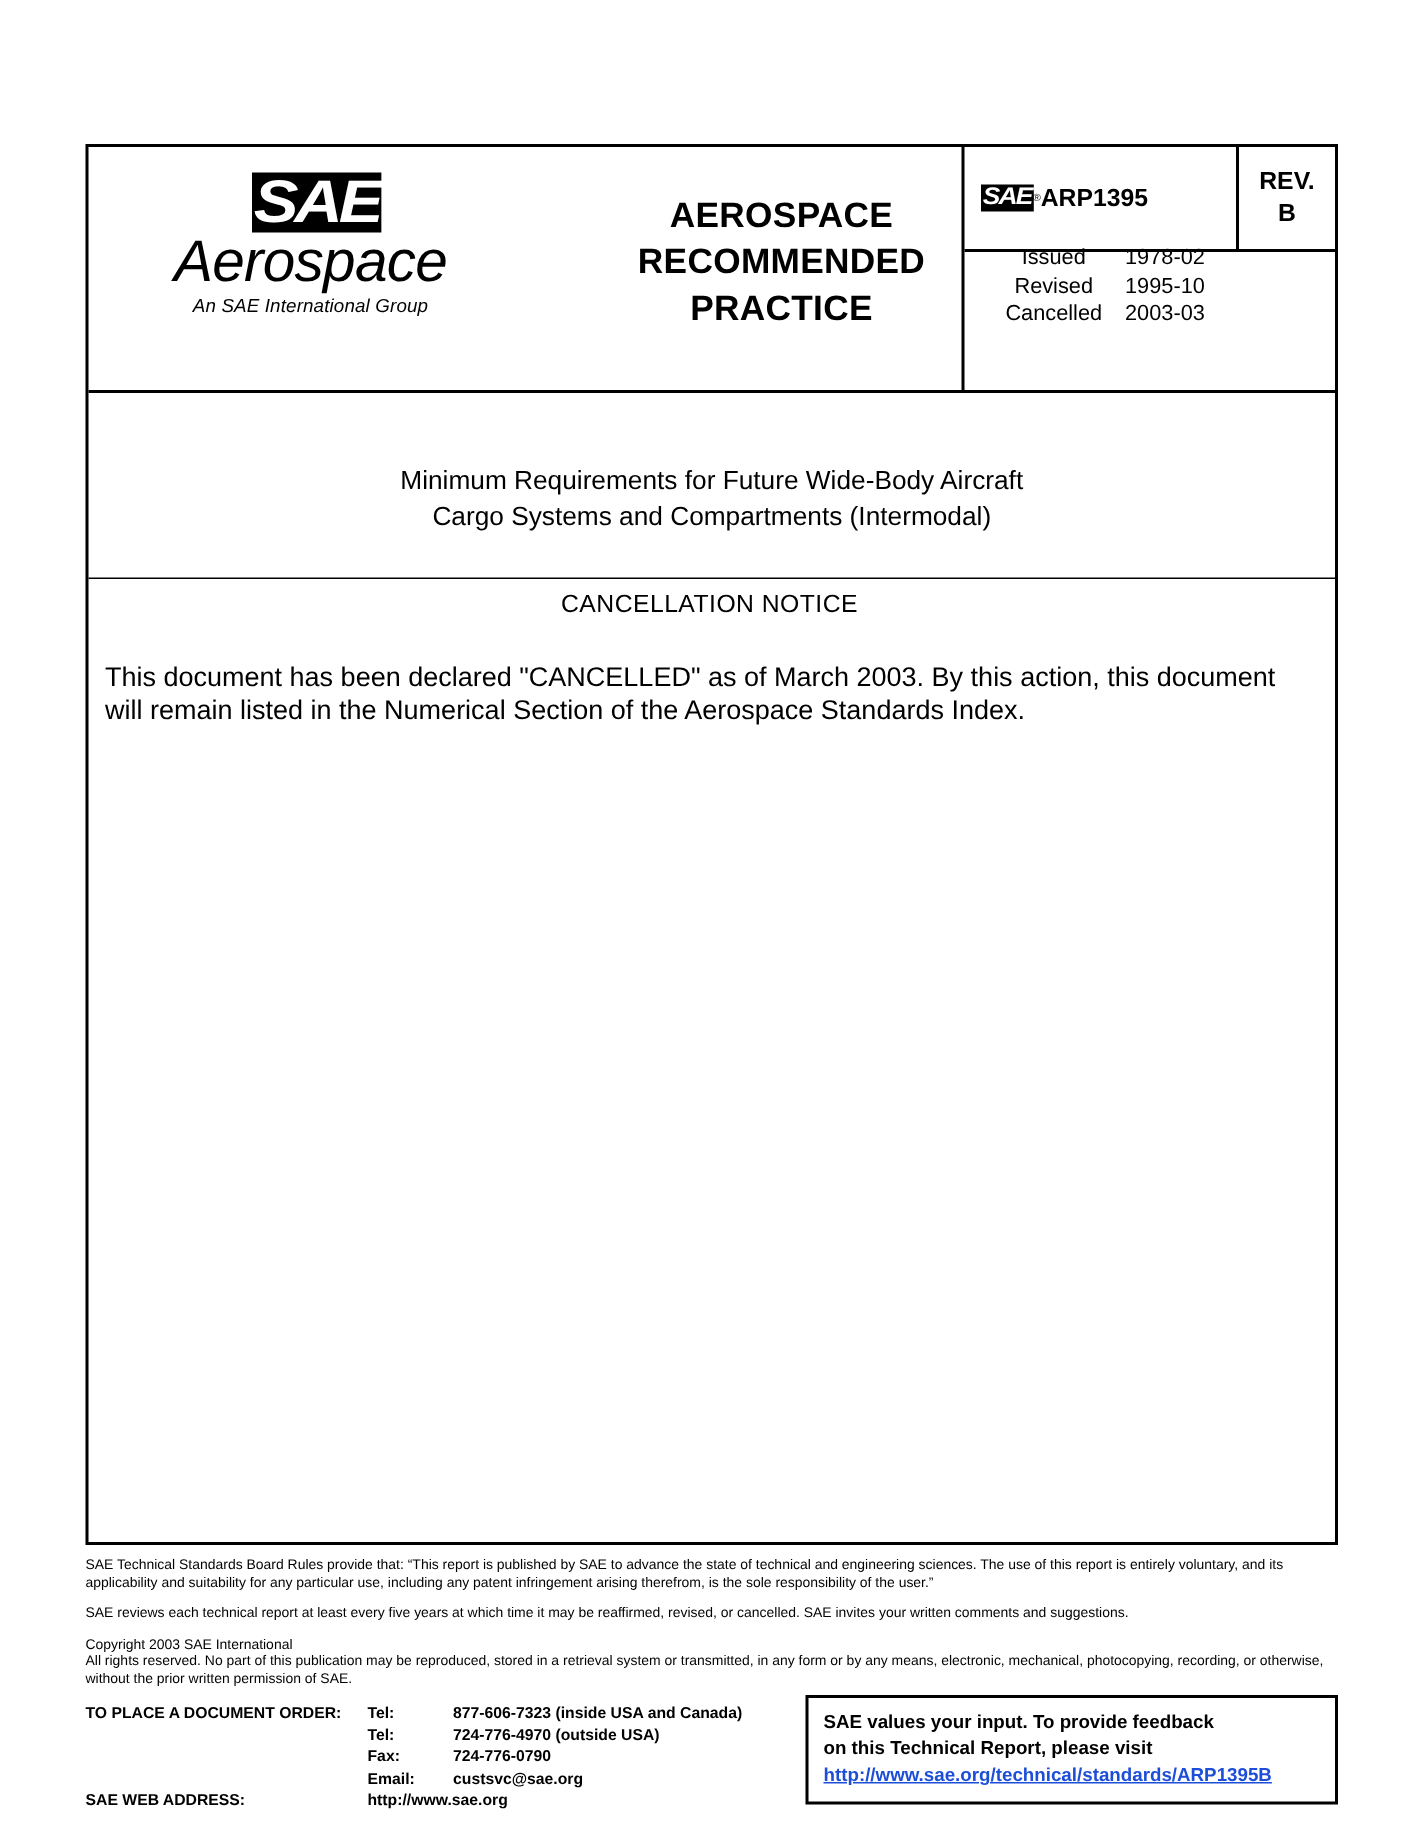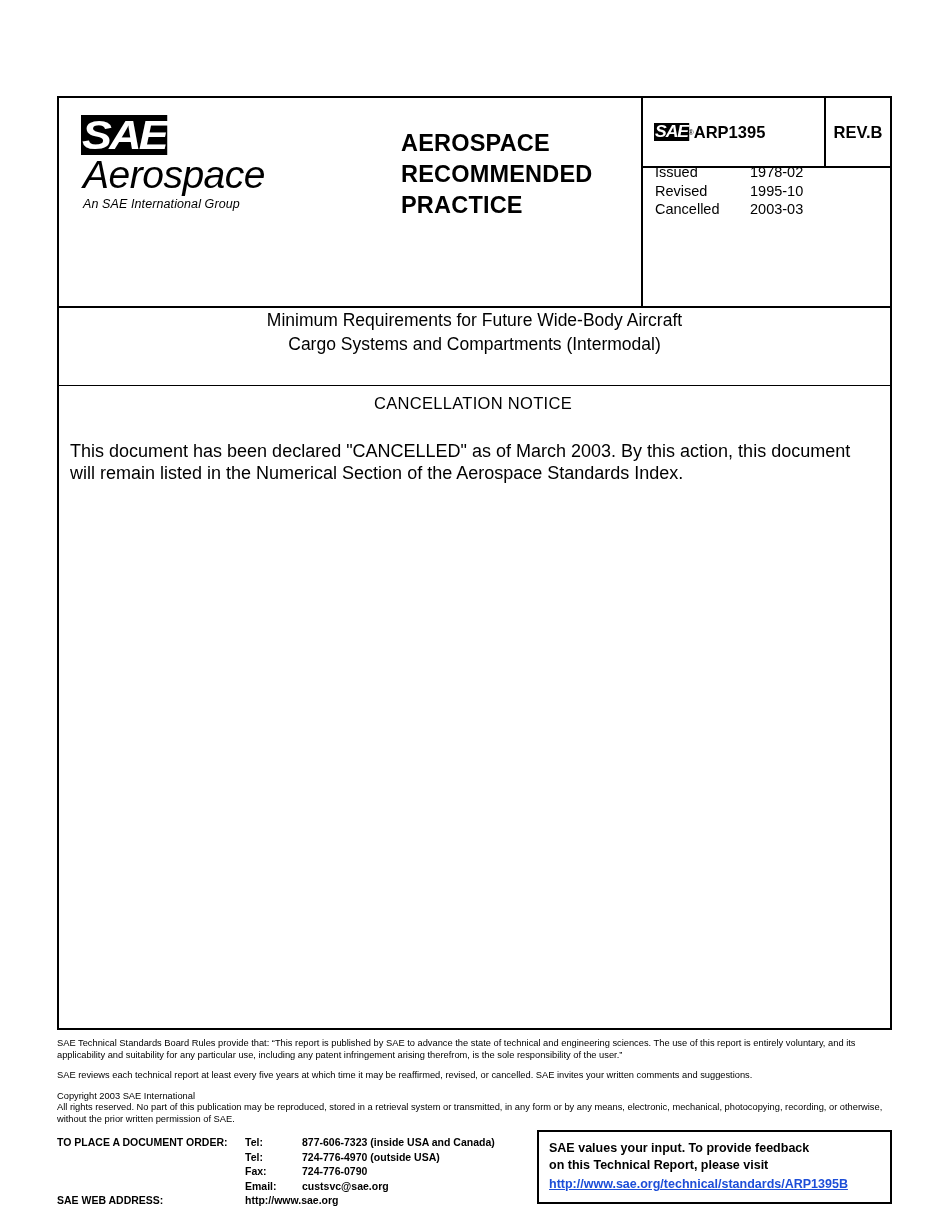--- a/index.html
+++ b/index.html
@@ -32,24 +32,25 @@
     height: 934px;
     border: 2px solid #000;
     box-sizing: border-box;
   }
 
   
   .header-row {
     position: absolute;
     left: 0; top: 0;
     width: 831px;
-    height: 210px;
+    height: 164px;
     display: flex;
     box-sizing: border-box;
     border-bottom: 2px solid #000;
+    text-align: center;
   }
   .header-left {
     width: 584px;
     display: flex;
     box-sizing: border-box;
     border-right: 2px solid #000;
   }
   .logo-cell {
     width: 338px;
     box-sizing: border-box;
@@ -150,21 +151,21 @@
   }
   .doc-number {
     font-family: "Liberation Sans", sans-serif;
     font-weight: bold;
     font-size: 16.5px;
   }
   .rev-cell {
     flex: 1;
     box-sizing: border-box;
     display: flex;
-    flex-direction: row;
+    flex-direction: column;
     align-items: center;
     justify-content: center;
     font-family: "Liberation Sans", sans-serif;
     font-weight: bold;
     font-size: 16.5px;
     line-height: 21px;
   }
   .dates-cell {
     position: absolute;
     left: 0;

